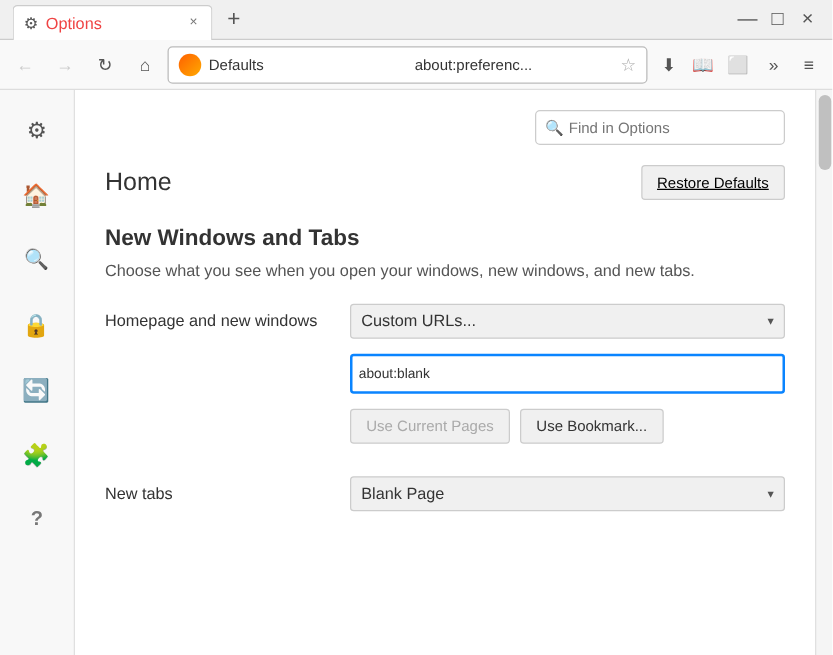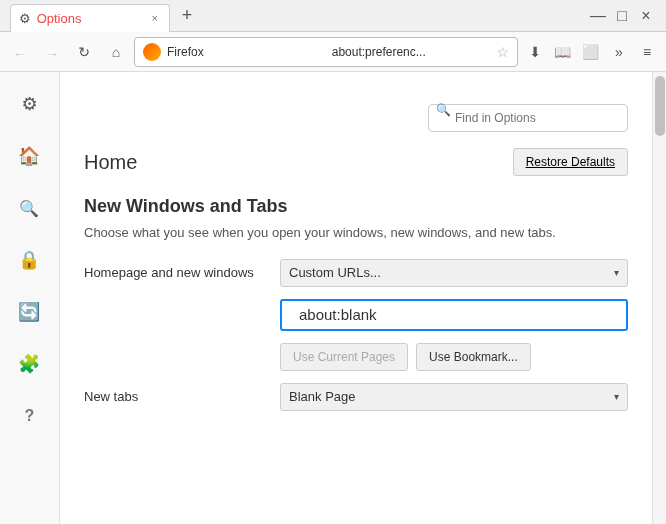--- a/index.html
+++ b/index.html
@@ -208,21 +208,20 @@
     .find-input {
       width: 100%;
       height: 28px;
       border: 1px solid #ccc;
       border-radius: 4px;
       padding: 0 8px 0 26px;
       font-size: 12px;
       color: #999;
       background: #fff;
       outline: none;
-      margin-top: 16px;
     }
 
     
     .page-heading {
       display: flex;
       justify-content: space-between;
       align-items: center;
       margin-bottom: 20px;
       gap: 38px;
     }
@@ -291,31 +290,32 @@
       color: #333;
     }
     .dropdown-arrow { font-size: 10px; color: #555; }
 
     
     .url-input {
       width: 100%;
       height: 32px;
       border: 2px solid #0a84ff;
       border-radius: 3px;
-      padding: 0 17px;
-      font-size: 15px;
+      padding: 0 5px;
+      font-size: 11px;
       color: #333;
       outline: none;
     }
 
     
     .action-row {
       display: flex;
       align-items: center;
       gap: 8px;
+      margin-bottom: 14px;
     }
     .action-btn {
       height: 28px;
       padding: 0 12px;
       background: #f0f0f0;
       border: 1px solid #ccc;
       border-radius: 3px;
       font-size: 12px;
       cursor: pointer;
       color: #aaa;
@@ -358,21 +358,21 @@
     <span>→</span>
   </div>
   <div class="nav-btn">
     <span>↻</span>
   </div>
   <div class="nav-btn">
     <span>⌂</span>
   </div>
   <div class="url-bar-container">
     <div class="firefox-logo"></div>
-    <span class="url-text">Firefox</span>
+    <span class="url-text">Defaults</span>
     <span class="url-text">about:preferenc...</span>
     <span class="nav-star">☆</span>
   </div>
   <div class="nav-icons-right">
     <div class="nav-icon-btn">⬇</div>
     <div class="nav-icon-btn">📖</div>
     <div class="nav-icon-btn">⬜</div>
     <div class="nav-icon-btn">»</div>
     <div class="nav-icon-btn">≡</div>
   </div>

